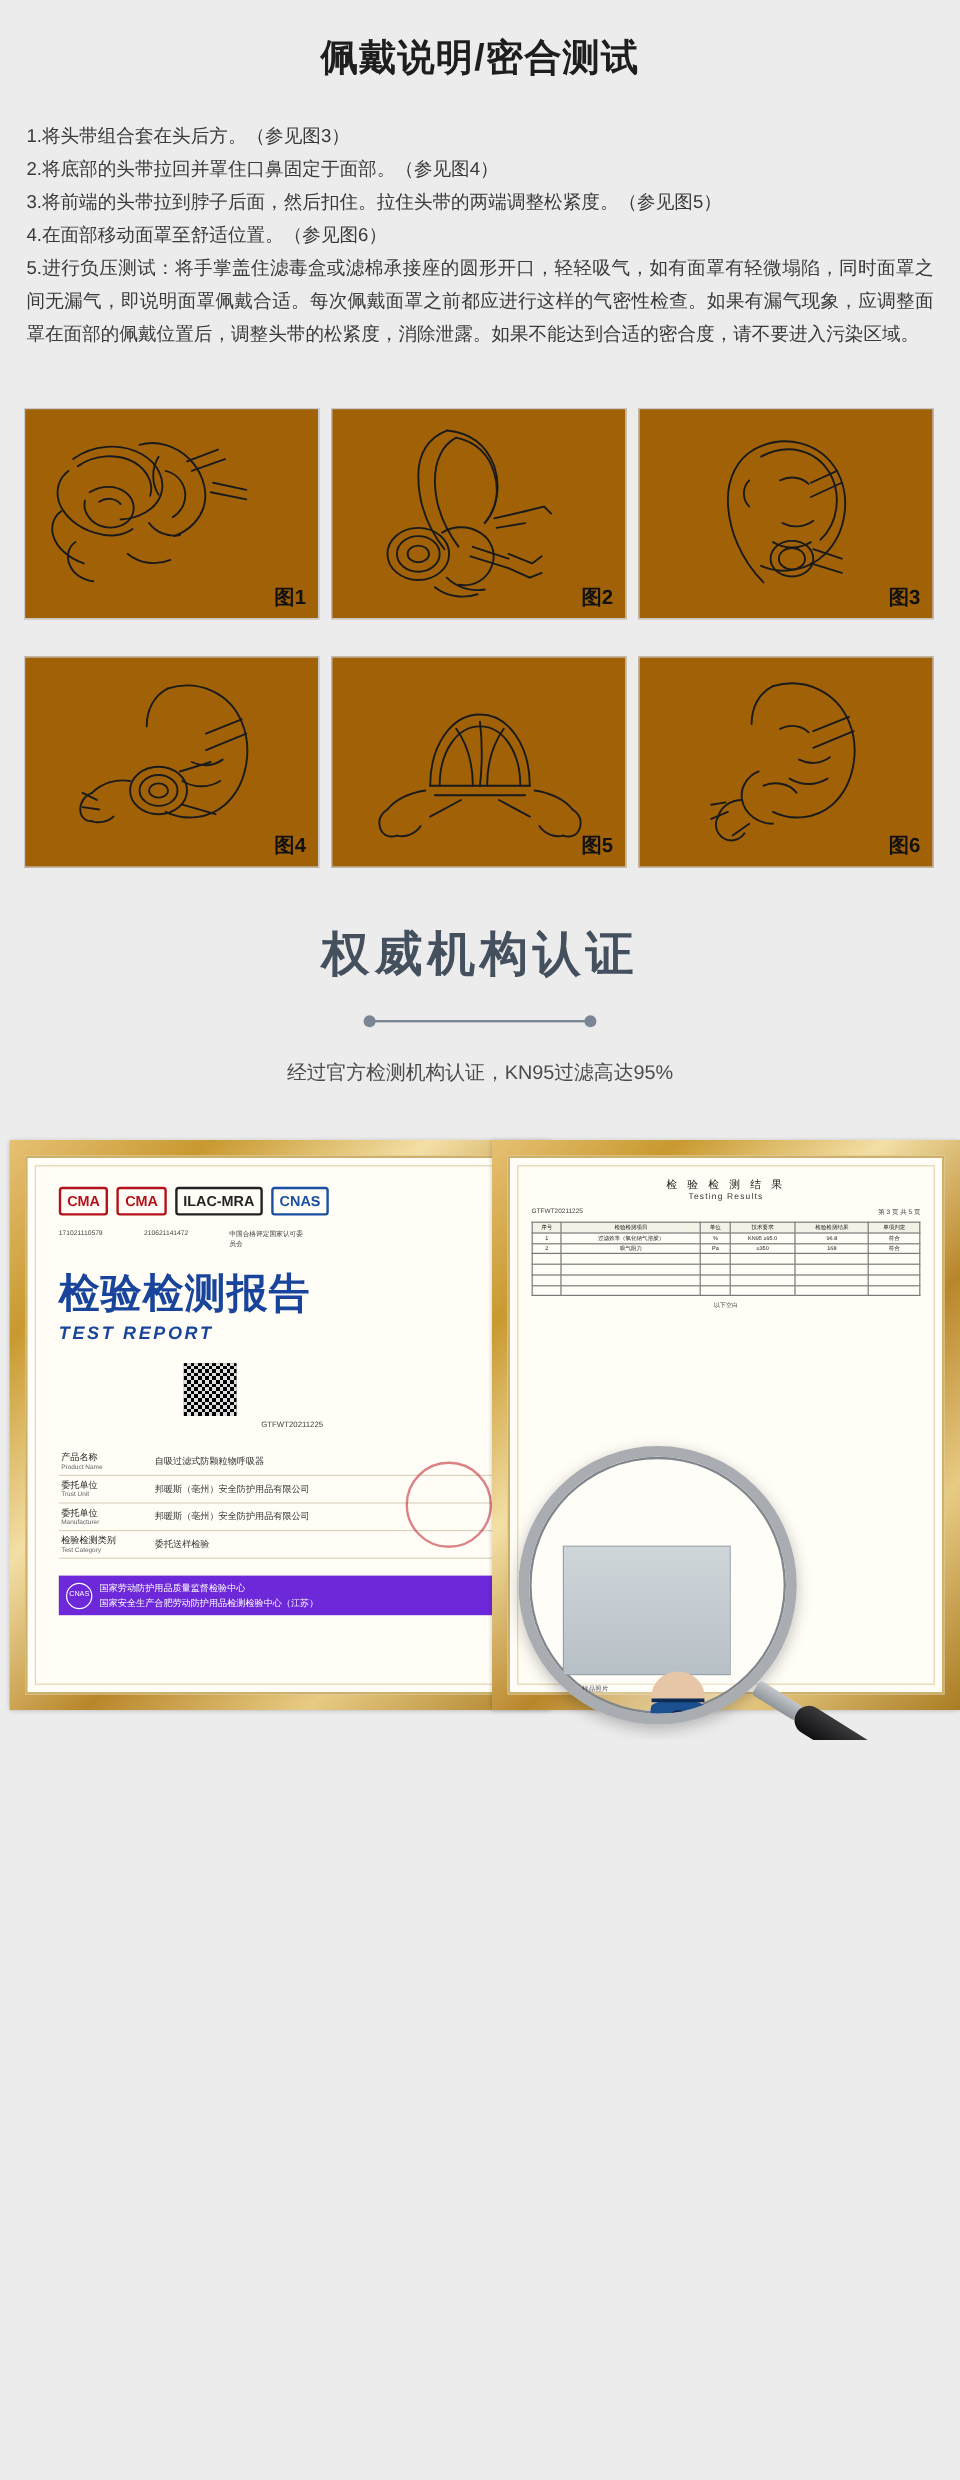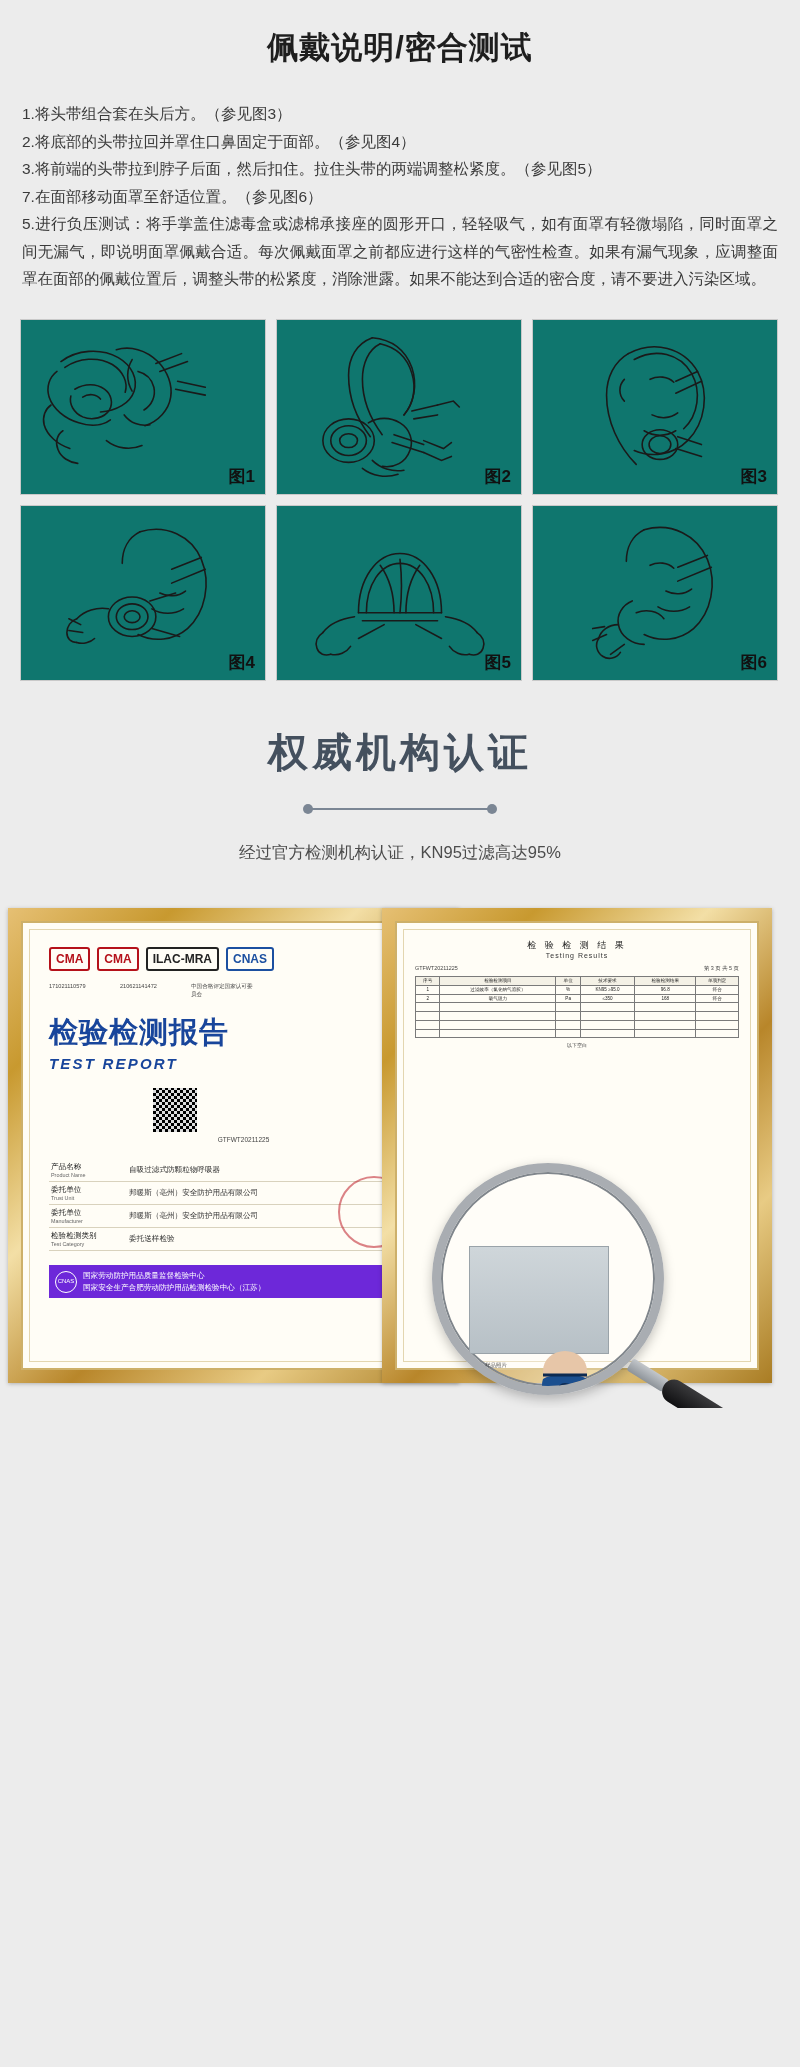--- a/index.html
+++ b/index.html
@@ -40,24 +40,25 @@
 
   
   .figures {
     background: #ececec;
     padding: 4px 20px 10px 20px;
   }
   .fig-row { display: flex; gap: 10px; margin-bottom: 10px; }
   .fig-cell {
     width: 246px;
     height: 176px;
-    background: #0f766e;
+    background: #a16207;
     border: 1px solid #c9c9c9;
     position: relative;
     overflow: hidden;
+    margin-top: 21px;
   }
   .fig-label {
     position: absolute;
     right: 10px;
     bottom: 6px;
     font-size: 17px;
     font-weight: bold;
     color: #111;
   }
   .fig-svg { width: 100%; height: 100%; display: block; }
@@ -109,21 +110,21 @@
     background: #ececec;
   }
   .frame {
     position: absolute;
     top: 10px;
     background: linear-gradient(135deg,#e6c074 0%,#c8992f 18%,#f3dfa6 38%,#b8862a 58%,#e8cb84 78%,#a97c23 100%);
     padding: 13px;
     box-shadow: 0 1px 4px rgba(0,0,0,.25);
   }
   .frame.left { left: 8px; width: 451px; height: 475px; }
-  .frame.right { left: 382px; width: 390px; height: 475px; }
+  .frame.right { left: 410px; width: 390px; height: 475px; }
   .frame-inner {
     width: 100%; height: 100%;
     background: #fffdf6;
     border: 2px solid #cdb06a;
     position: relative;
     overflow: hidden;
   }
   .frame-inner:before {
     content: "";
     position: absolute;
@@ -142,21 +143,21 @@
     padding: 3px 5px;
     border-radius: 3px;
     letter-spacing: 0;
     white-space: nowrap;
   }
   .badge-blue { border-color:#1b4fa0; color:#1b4fa0; }
   .badge-dark { border-color:#222; color:#222; }
   .lc-logo-caps { display: flex; gap: 7px; font-size: 5.6px; color: #444; margin-bottom: 14px; }
   .lc-logo-caps span { width: 64px; }
   .lc-title {
-    font-size: 29px;
+    font-size: 34px;
     font-weight: bold;
     color: #18459b;
     letter-spacing: 1px;
   }
   .lc-sub {
     font-size: 15px;
     font-weight: bold;
     color: #18459b;
     letter-spacing: 2.2px;
     margin-top: 2px;
@@ -277,21 +278,21 @@
   <div class="header">
     <h1>
       <span class="line2">佩戴说明/密合测试</span>
     </h1>
   </div>
 
   <div class="instructions">
     <p>1.将头带组合套在头后方。（参见图3）</p>
     <p>2.将底部的头带拉回并罩住口鼻固定于面部。（参见图4）</p>
     <p>3.将前端的头带拉到脖子后面，然后扣住。拉住头带的两端调整松紧度。（参见图5）</p>
-    <p>7.在面部移动面罩至舒适位置。（参见图6）</p>
+    <p>4.在面部移动面罩至舒适位置。（参见图6）</p>
     <p>5.进行负压测试：将手掌盖住滤毒盒或滤棉承接座的圆形开口，轻轻吸气，如有面罩有轻微塌陷，同时面罩之间无漏气，即说明面罩佩戴合适。每次佩戴面罩之前都应进行这样的气密性检查。如果有漏气现象，应调整面罩在面部的佩戴位置后，调整头带的松紧度，消除泄露。如果不能达到合适的密合度，请不要进入污染区域。</p>
   </div>
 
   <div class="figures">
 
     <div class="fig-row">
 
       <div class="fig-cell">
         <svg class="fig-svg" viewBox="0 0 246 176">
           <g fill="none" stroke="#1a1a1a" stroke-width="1.6" stroke-linecap="round">

